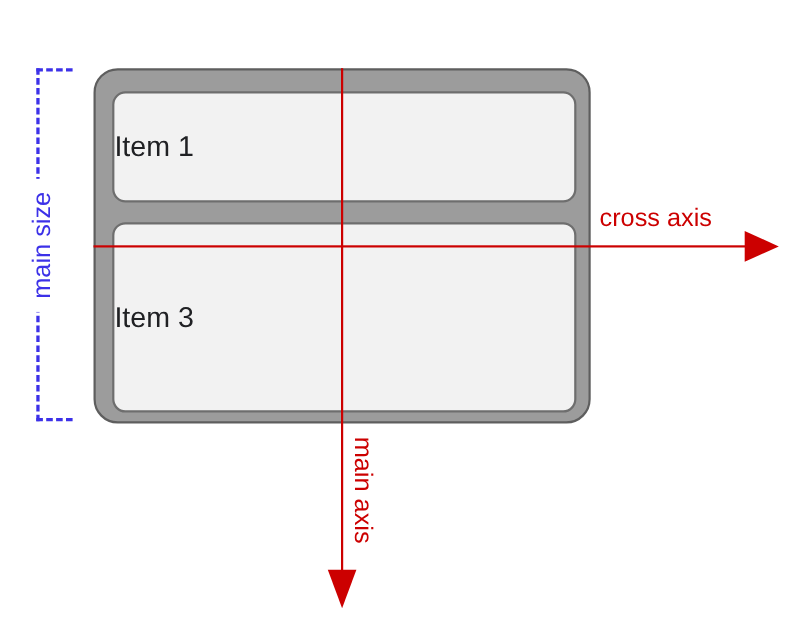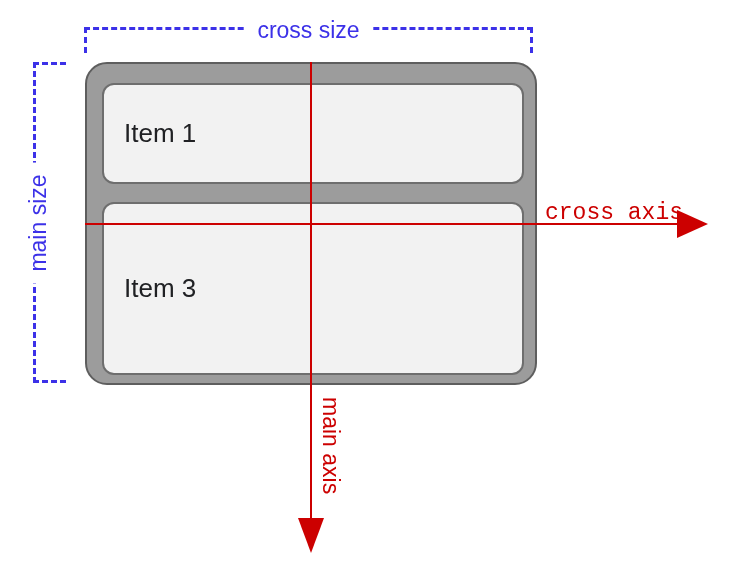--- a/index.html
+++ b/index.html
@@ -23,21 +23,20 @@
     border: 2px solid var(--container-border, #5e5e5e);
     border-radius: 22px;
     z-index: 1;
   }
   .flex-item {
     position: absolute; left: 15px; width: 422px;
     background: var(--item-fill, #f2f2f2);
     border: 2px solid var(--item-border, #6e6e6e);
     border-radius: 12px;
     display: flex; align-items: center;
-    padding-left: 20px;
     z-index: 2;
   }
   .item-1 { top: 19px; height: 101px; }
   .item-2 { top: 138px; height: 173px; }
   .item-label { font-size: 26px; color: var(--text-color, #202124); }
 
   
   .axis-line { position: absolute; background: var(--red, #cc0000); z-index: 3; }
   .main-axis-line  { left: 310px; top: 62px;  width: 2px;  height: 457px; }
   .cross-axis-line { left: 85px;  top: 223px; width: 594px; height: 2px; }
@@ -51,21 +50,21 @@
   .arrow-down {
     left: 298px; top: 518px;
     border-left: 13px solid transparent;
     border-right: 13px solid transparent;
     border-top: 35px solid var(--red, #cc0000);
   }
   .axis-label {
     position: absolute; color: var(--red, #cc0000);
     font-size: 23px; white-space: nowrap; z-index: 4;
   }
-  .cross-axis-label { left: 545px; top: 200px; font-family: Liberation Mono, monospace; }
+  .cross-axis-label { left: 545px; top: 184px; }
   .main-axis-label  { left: 317px; top: 397px; writing-mode: vertical-rl; }
 
   
   .bracket { position: absolute; z-index: 4; }
   .bracket-top {
     left: 84px; top: 27px; width: 449px; height: 26px;
     border-top: 3px dashed var(--blue, #3c31e8);
     border-left: 3px dashed var(--blue, #3c31e8);
     border-right: 3px dashed var(--blue, #3c31e8);
   }
@@ -89,23 +88,20 @@
     background: #ffffff; padding: 12px 2px;
     color: var(--blue, #3c31e8); font-size: 23px;
     white-space: nowrap;
   }
 </style>
 </head>
 <body>
 
 <div class="stage">
 
-  <div class="bracket bracket-top">
-    <span class="bracket-label">cross size</span>
-  </div>
 
   <div class="bracket bracket-left">
     <span class="bracket-label-v">main size</span>
   </div>
 
   <div class="flex-container">
     <div class="flex-item item-1">
       <span class="item-label">Item 1</span>
     </div>
     <div class="flex-item item-2">

